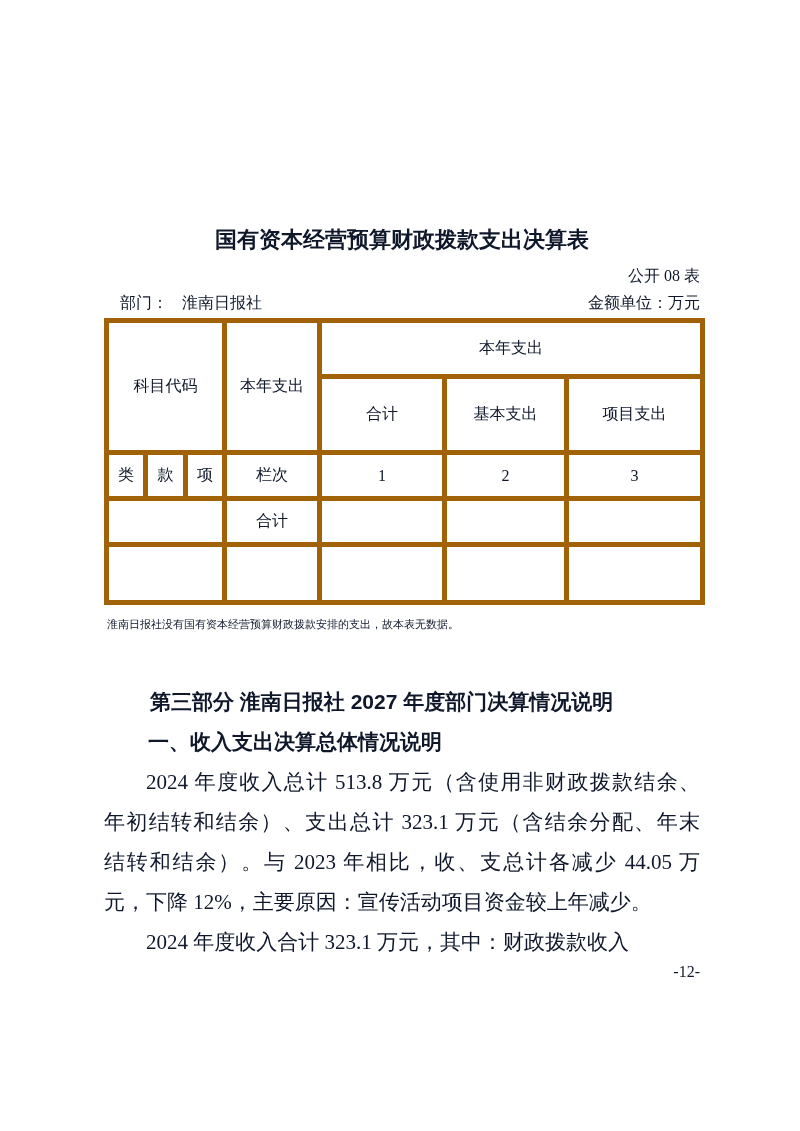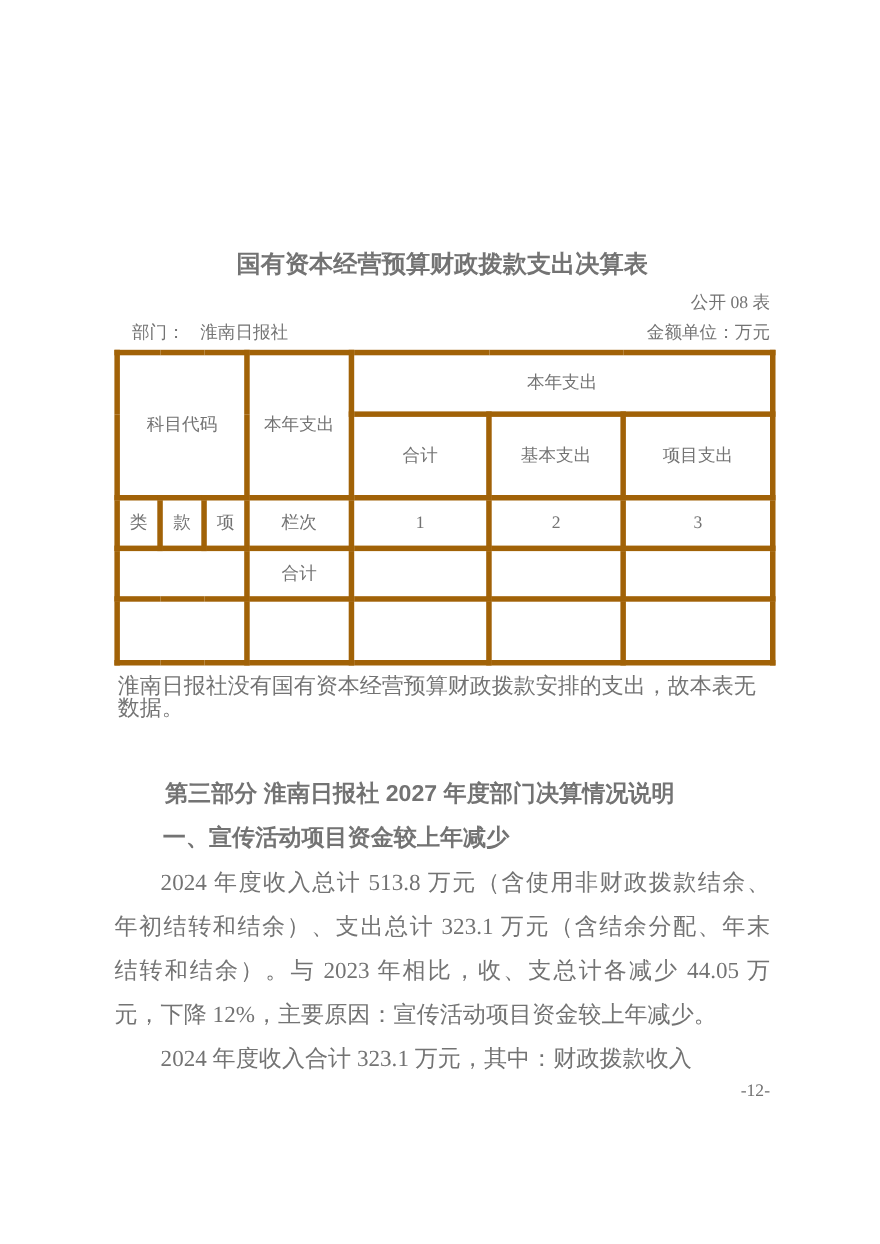--- a/index.html
+++ b/index.html
@@ -2,21 +2,21 @@
 <html><head>
 <meta charset="utf-8">
 <style>
   * { margin:0; padding:0; box-sizing:border-box; }
   html,body { background:#ffffff; }
   .page {
     position:relative;
     width:800px; height:1131px;
     background:#ffffff;
     overflow:hidden;
-    color:#737373;
+    color:#0f172a;
     font-family:"Liberation Serif","DejaVu Serif",serif;
   }
   .content {
     padding:226px 100px 0 104px; 
   }
   .doc-title {
     font-family:"Liberation Sans","DejaVu Sans",sans-serif;
     font-weight:bold;
     font-size:22px;
     line-height:28px;
@@ -54,21 +54,21 @@
   }
   tr.r1 td { height:56px; }
   tr.r2 td { height:76px; }
   tr.r3 td { height:46px; }
   tr.r4 td { height:46px; }
   tr.r5 td { height:58px; }
 
   .note {
     margin-top:9px;
     padding-left:3px;
-    font-size:20px;
+    font-size:11px;
     line-height:20px;
   }
 
   .body-text { margin-top:48px; }
   .part-heading {
     font-family:"Liberation Sans","DejaVu Sans",sans-serif;
     font-weight:bold;
     font-size:21px;
     line-height:40px;
     padding-left:46px;
@@ -161,21 +161,21 @@
           <td></td>
           <td></td>
         </tr>
       </tbody>
     </table>
 
     <div class="note">淮南日报社没有国有资本经营预算财政拨款安排的支出，故本表无数据。</div>
 
     <div class="body-text">
       <div class="part-heading">第三部分 淮南日报社 2027 年度部门决算情况说明</div>
-      <div class="sub-heading">一、宣传活动项目资金较上年减少</div>
+      <div class="sub-heading">一、收入支出决算总体情况说明</div>
       <div class="line just indent">2024 年度收入总计 513.8 万元（含使用非财政拨款结余、</div>
       <div class="line just">年初结转和结余）、支出总计 323.1 万元（含结余分配、年末</div>
       <div class="line just">结转和结余）。与 2023 年相比，收、支总计各减少 44.05 万</div>
       <div class="line">元，下降 12%，主要原因：宣传活动项目资金较上年减少。</div>
       <div class="line indent">2024 年度收入合计 323.1 万元，其中：财政拨款收入</div>
     </div>
 
     <div class="page-num">-12-</div>
 
   </div>

